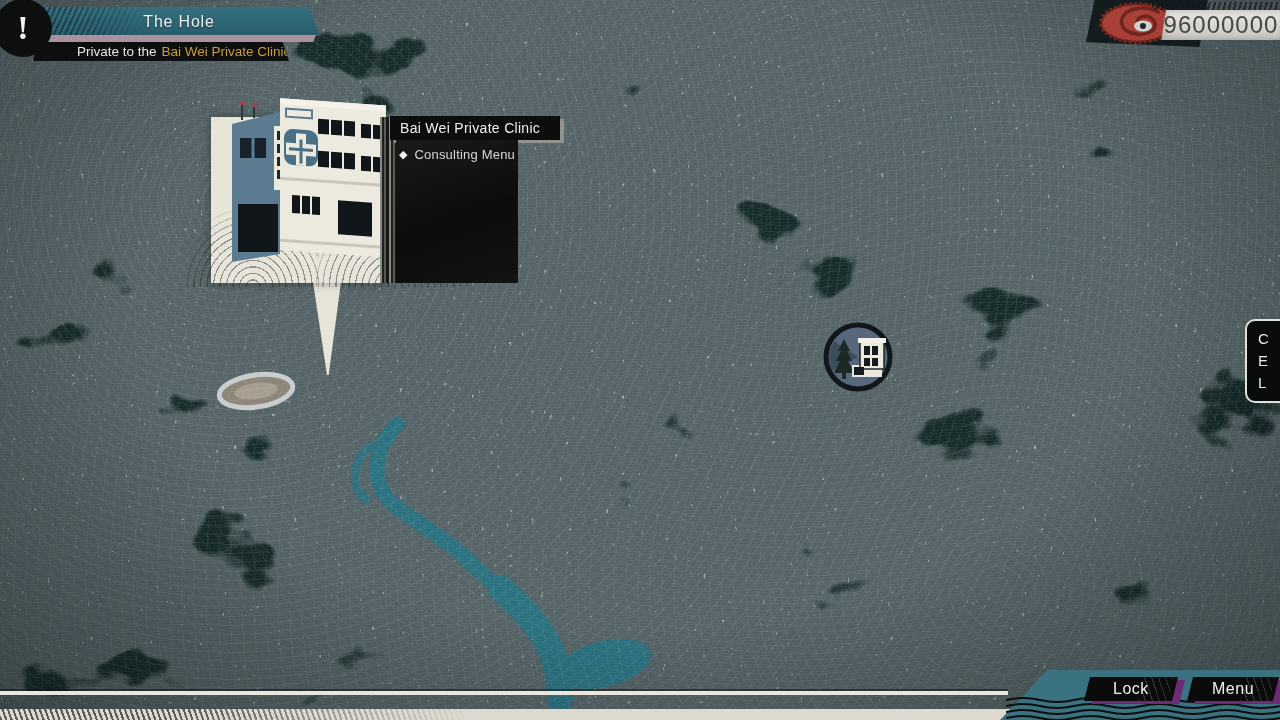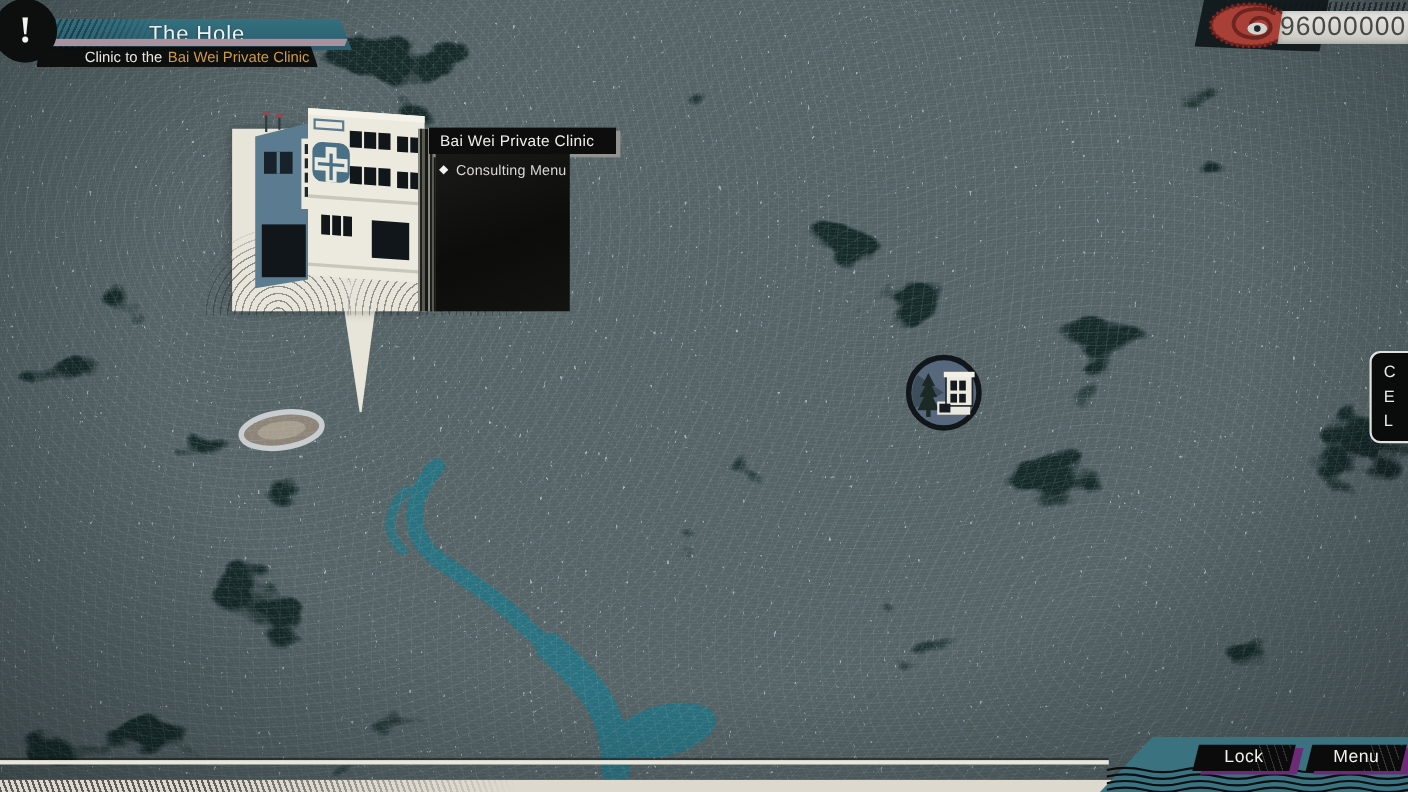--- a/index.html
+++ b/index.html
@@ -16,26 +16,26 @@
       repeating-radial-gradient(circle at 18% 28%, rgba(198,216,214,.085) 0 1px, transparent 1px 9px),
       repeating-radial-gradient(circle at 78% 82%, rgba(198,216,214,.07) 0 1px, transparent 1px 12px),
       repeating-radial-gradient(circle at 62% 8%,  rgba(180,200,198,.06) 0 1px, transparent 1px 7px),
       repeating-radial-gradient(circle at 95% 45%, rgba(180,200,198,.05) 0 1px, transparent 1px 10px);}
   .scanlines{position:absolute;inset:0;pointer-events:none;
     background:repeating-linear-gradient(178deg, rgba(190,214,212,.05) 0 1px, transparent 1px 3px);}
   .vignette{position:absolute;inset:0;pointer-events:none;
     background:radial-gradient(ellipse at 50% 42%, transparent 55%, rgba(4,10,12,.38) 100%);}
 
   
-  .banner-title{left:38px;top:17px;width:282px;height:29px;
+  .banner-title{left:38px;top:7px;width:282px;height:29px;
     background:linear-gradient(180deg,#34707f,#2a5c6c);
     clip-path:polygon(0 0,96% 0,100% 100%,0 100%);
-    color:#edf3f3;font-size:20px;letter-spacing:.8px;
+    color:#edf3f3;font-size:16px;letter-spacing:.8px;
     display:flex;align-items:center;justify-content:center;
-    text-shadow:0 1px 2px rgba(0,0,0,.45);text-decoration:underline;}
+    text-shadow:0 1px 2px rgba(0,0,0,.45);}
   .banner-title::before{content:"";position:absolute;left:0;top:0;width:110px;height:100%;
     background:repeating-linear-gradient(115deg, rgba(8,20,24,.45) 0 2px, transparent 2px 5px);
     -webkit-mask:linear-gradient(90deg,#000 30%,transparent);
             mask:linear-gradient(90deg,#000 30%,transparent);}
   .banner-strip{left:44px;top:35px;width:272px;height:7px;background:#a9919e;
     clip-path:polygon(1% 0,100% 0,99% 100%,0 100%);}
   .subtitle-bar{left:33px;top:42px;width:256px;height:19px;
     background:rgba(10,10,10,.94);
     clip-path:polygon(1.5% 0,97.5% 0,100% 100%,0 100%);
     color:#e9e7e2;font-size:13.5px;line-height:19px;padding-left:44px;white-space:nowrap;}
@@ -250,21 +250,21 @@
       <rect x="50" y="25" width="6" height="9" fill="#141a1e"></rect>
       <rect x="42" y="37" width="6" height="8" fill="#141a1e"></rect>
       <rect x="50" y="37" width="6" height="8" fill="#141a1e"></rect>
       <rect x="32" y="46" width="10" height="8" fill="#141a1e"></rect>
     </g>
   </svg>
 
   <div class="abs banner-title">The Hole</div>
   <div class="abs banner-strip"></div>
   <div class="abs subtitle-bar">
-    <span>Clinic to the</span><span class="dest">Bai Wei Private Clinic</span>
+    <span>Private to the</span><span class="dest">Bai Wei Private Clinic</span>
   </div>
   <div class="abs alert-badge">!</div>
 
   <div class="abs coin-backing"></div>
   <svg class="abs coin-svg" viewBox="0 0 80 42">
     <ellipse cx="39" cy="21" rx="36" ry="19" fill="#a84038" stroke="#571e1a" stroke-width="2"></ellipse>
     <ellipse cx="39" cy="21" rx="36" ry="19" fill="none" stroke="#7c2a24" stroke-width="4" stroke-dasharray="2 3"></ellipse>
     <path d="M39,21 C39,13 52,12 56,19 C61,28 48,34 38,32 C25,30 20,21 26,13 C32,5 50,4 60,10" fill="none" stroke="#6e241f" stroke-width="3.5" stroke-linecap="round"></path>
     <ellipse cx="45" cy="24" rx="9" ry="5.5" fill="#cfd3cd"></ellipse>
     <circle cx="45" cy="24" r="3" fill="#1f262a"></circle>

